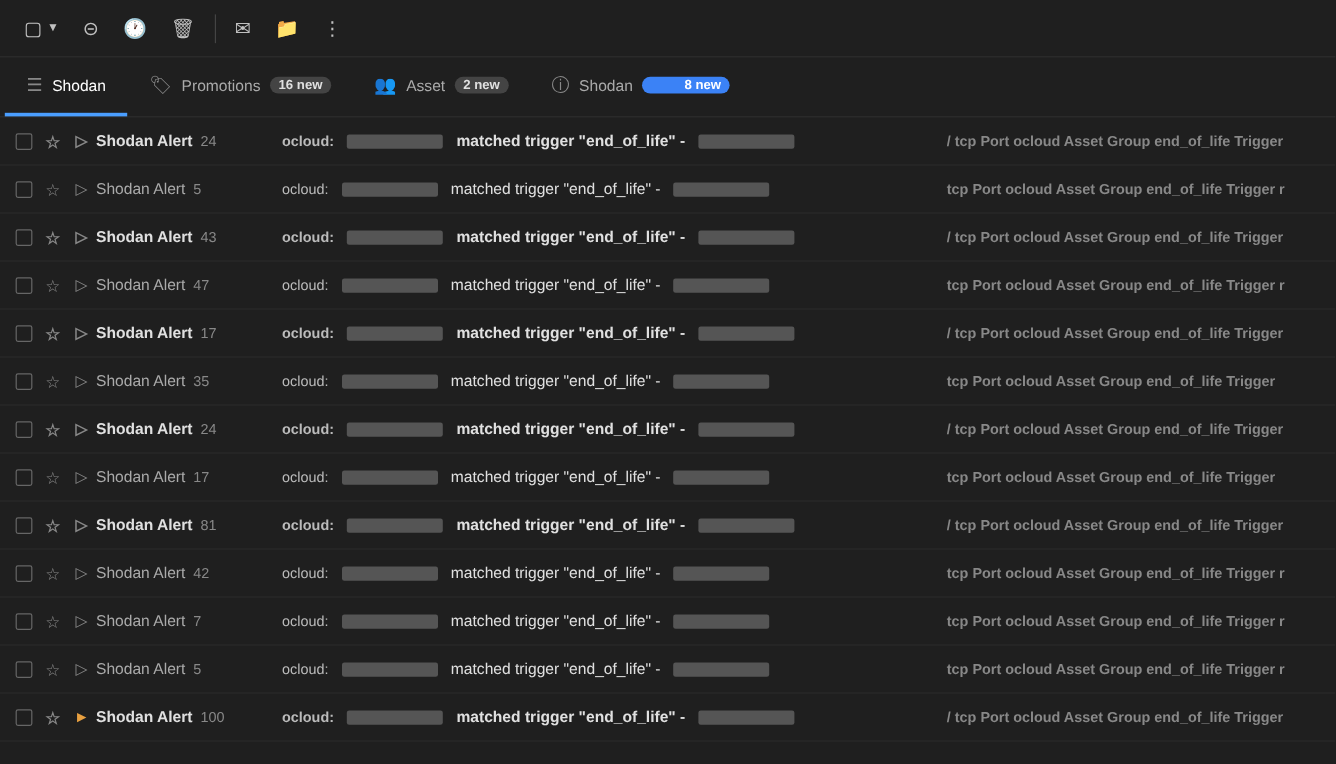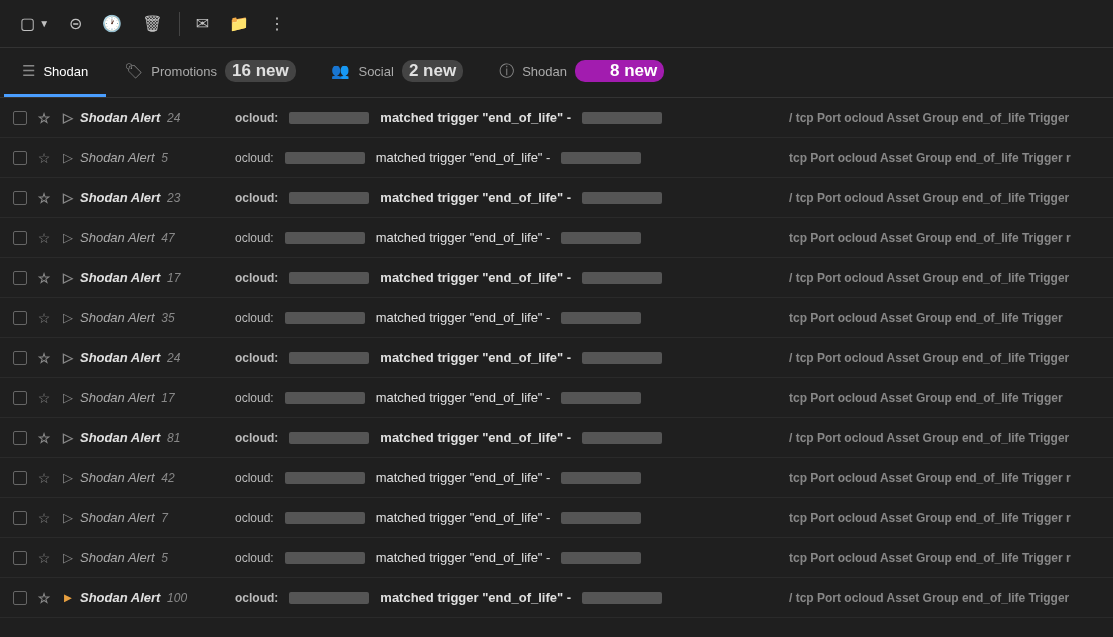--- a/index.html
+++ b/index.html
@@ -70,25 +70,25 @@
     }
     .tab-icon {
       font-size: 15px;
       color: #888;
     }
     .tab-badge {
       background: #444;
       color: #e0e0e0;
       border-radius: 10px;
       padding: 1px 7px;
-      font-size: 17px;
+      font-size: 11px;
       font-weight: bold;
     }
     .tab-badge.blue {
-      background: #a21caf;
+      background: #3b82f6;
       color: #fff;
       padding-left: 35px;
     }
 
     
     .email-list {
       overflow-y: auto;
       height: calc(637px - 98px);
       background: #1f1f1f;
     }
@@ -130,21 +130,20 @@
       font-size: 13px;
     }
     .col-fwd.important { color: #e8a040; }
     .col-sender {
       width: 155px;
       min-width: 155px;
       white-space: nowrap;
       overflow: hidden;
       text-overflow: ellipsis;
       padding-right: 8px;
-      font-style: italic;
     }
     .sender-num {
       color: #888;
       font-weight: normal;
       font-size: 12px;
       margin-left: 3px;
     }
     .col-subject {
       flex: 1;
       white-space: nowrap;
@@ -227,21 +226,21 @@
     <span class="tab-icon">☰</span>
     <span>Shodan</span>
   </div>
   <div class="tab">
     <span class="tab-icon">🏷</span>
     <span>Promotions</span>
     <span class="tab-badge">16 new</span>
   </div>
   <div class="tab">
     <span class="tab-icon">👥</span>
-    <span>Social</span>
+    <span>Asset</span>
     <span class="tab-badge">2 new</span>
   </div>
   <div class="tab">
     <span class="tab-icon">ⓘ</span>
     <span>Shodan</span>
     <span class="tab-badge blue">8 new</span>
   </div>
 </div>
 
 <div class="email-list" id="email-list">
@@ -298,21 +297,21 @@
       <div class="chk"></div>
     </div>
     <div class="col-star ">
       <span>☆</span>
     </div>
     <div class="col-fwd ">
       <span>▷</span>
     </div>
     <div class="col-sender">
       <span>Shodan Alert</span>
-      <span class="sender-num">23</span>
+      <span class="sender-num">43</span>
     </div>
     <div class="col-subject">
       <span class="ocloud-label">ocloud:</span>
       <span class="redacted-block"></span>
       <span class="trigger-text">matched trigger "end_of_life" -</span>
       <span class="redacted-block"></span>
     </div>
     <div class="col-snippet">
       <span>/ tcp Port ocloud Asset Group end_of_life Trigger</span>
     </div>

